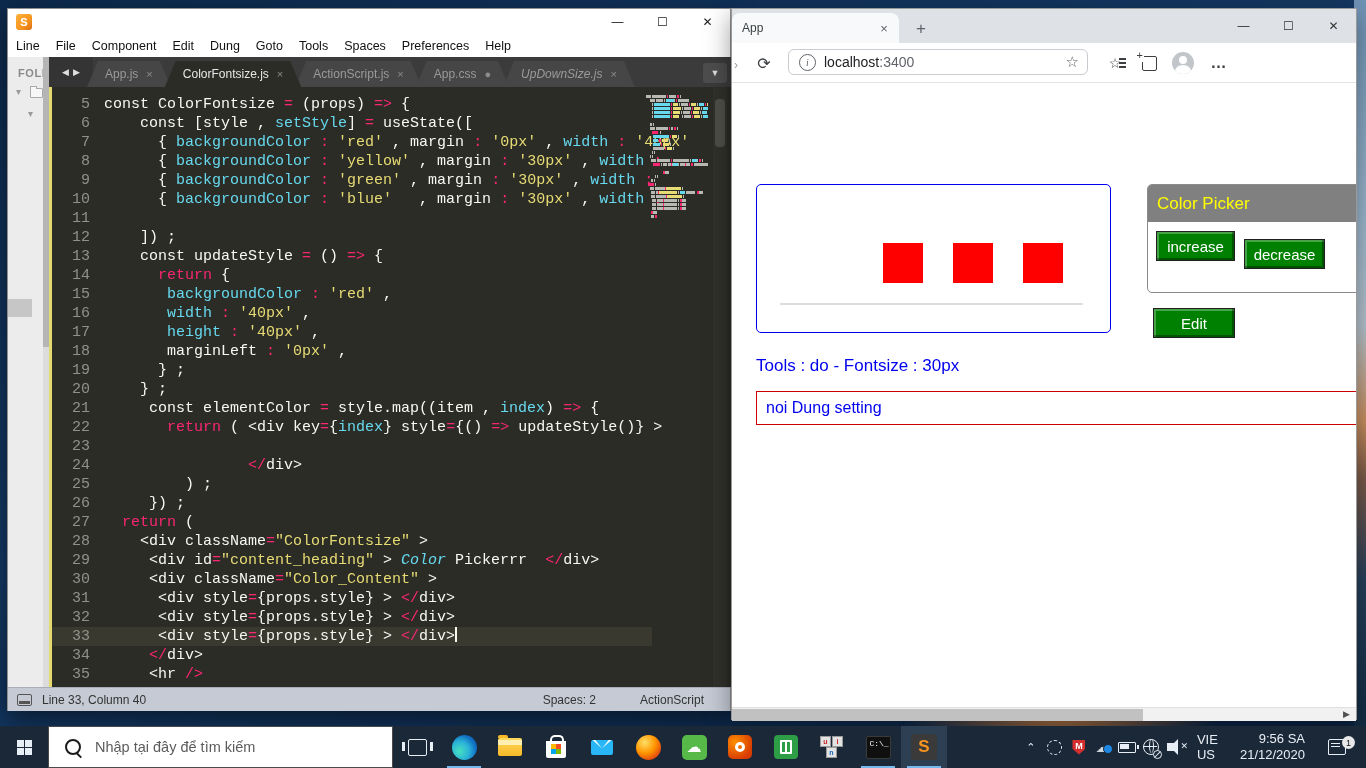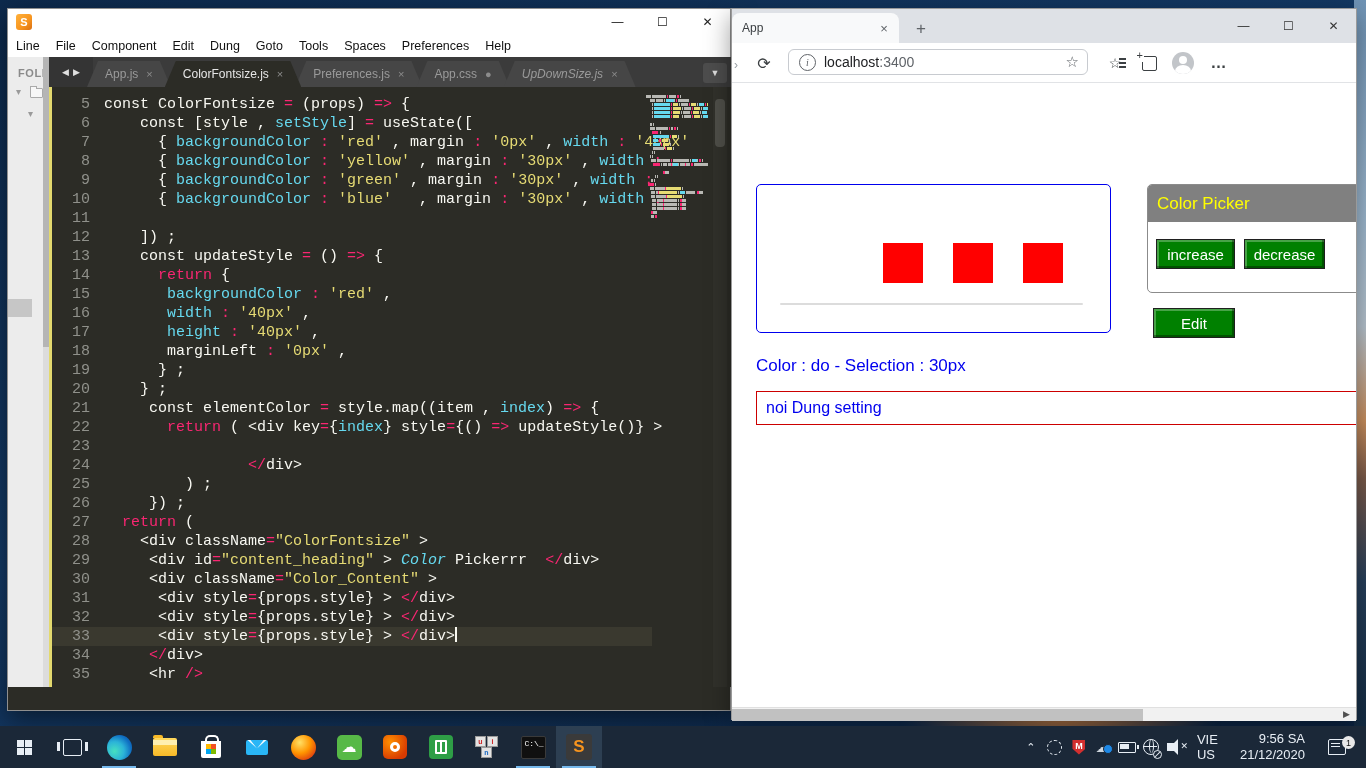--- a/index.html
+++ b/index.html
@@ -119,21 +119,21 @@
   .pk-blue-head{height:37px;color:#fff;font-size:17px;display:flex;align-items:center;padding-left:12px;}
   .pk-squares{position:absolute;left:126px;top:58px;display:flex;gap:30px;}
   .pk-square{width:40px;height:40px;}
   .pk-hr{position:absolute;left:23px;top:118px;width:303px;height:2px;background:#dcdcdc;border-radius:1px;}
 
   .pk-gray{position:absolute;left:415px;top:101px;width:250px;height:107px;border:1px solid #8b8b8b;
       border-radius:5px;overflow:hidden;}
   .pk-gray-head{height:37px;font-size:17px;display:flex;align-items:center;padding-left:9px;}
   .btn{position:absolute;color:#fff;font-size:15px;display:flex;align-items:center;justify-content:center;
       border:1px solid #1f1f1f;box-shadow:inset -2px -2px 0 rgba(0,0,0,.35),inset 2px 2px 0 rgba(255,255,255,.28);}
-  .btn-increase{left:424px;top:156px;width:77px;height:28px;}
+  .btn-increase{left:424px;top:148px;width:77px;height:28px;}
   .btn-decrease{left:512px;top:156px;width:79px;height:28px;}
   .btn-reset{left:421px;top:225px;width:80px;height:28px;}
   .pk-status{position:absolute;left:24px;top:273px;font-size:17px;}
   .pk-msgbox{position:absolute;left:24px;top:308px;width:640px;height:32px;border:1px solid #cc0000;
       display:flex;align-items:center;}
   .pk-msg{margin-left:9px;font-size:16px;}
 
   .br-hscroll{left:0;top:698px;width:100%;height:14px;background:#f1f1f1;border-top:1px solid #e0e0e0;box-sizing:border-box;}
   .br-hthumb{position:absolute;left:0;top:1px;width:411px;height:12px;background:#c1c1c1;}
   .br-harrow{position:absolute;right:6px;top:0;font-size:9px;color:#505050;line-height:13px;}
@@ -262,21 +262,21 @@
     <span id="st-tabs" style="display:flex;align-items:flex-end;">
         <div class="st-tab">
           <span class="st-tab-label">App.js</span>
           <span class="st-tab-mark">×</span>
         </div>
         <div class="st-tab active">
           <span class="st-tab-label">ColorFontsize.js</span>
           <span class="st-tab-mark">×</span>
         </div>
         <div class="st-tab">
-          <span class="st-tab-label">Preferences.js</span>
+          <span class="st-tab-label">ActionScript.js</span>
           <span class="st-tab-mark">×</span>
         </div>
         <div class="st-tab">
           <span class="st-tab-label">App.css</span>
           <span class="st-tab-mark">●</span>
         </div>
         <div class="st-tab preview">
           <span class="st-tab-label">UpDownSize.js</span>
           <span class="st-tab-mark">×</span>
         </div>
@@ -318,20 +318,26 @@
         <div class="mcl"><span style="width: 6.24px; background: transparent;"></span><span style="width: 4.16px; background: rgb(185, 185, 180);"></span><span style="width: 1.04px; background: transparent;"></span><span style="width: 5.2px; background: rgb(185, 185, 180);"></span><span style="width: 1.04px; background: rgb(249, 38, 114);"></span><span style="width: 13.52px; background: rgb(185, 185, 180);"></span><span style="width: 1.04px; background: transparent;"></span><span style="width: 1.04px; background: rgb(185, 185, 180);"></span><span style="width: 1.04px; background: transparent;"></span><span style="width: 2.08px; background: rgb(249, 38, 114);"></span><span style="width: 4.16px; background: rgb(185, 185, 180);"></span></div>
         <div class="mcl"><span style="width: 6.24px; background: transparent;"></span><span style="width: 4.16px; background: rgb(185, 185, 180);"></span><span style="width: 1.04px; background: transparent;"></span><span style="width: 5.2px; background: rgb(185, 185, 180);"></span><span style="width: 1.04px; background: rgb(249, 38, 114);"></span><span style="width: 13.52px; background: rgb(185, 185, 180);"></span><span style="width: 1.04px; background: transparent;"></span><span style="width: 1.04px; background: rgb(185, 185, 180);"></span><span style="width: 1.04px; background: transparent;"></span><span style="width: 2.08px; background: rgb(249, 38, 114);"></span><span style="width: 4.16px; background: rgb(185, 185, 180);"></span></div>
         <div class="mcl"><span style="width: 5.2px; background: transparent;"></span><span style="width: 2.08px; background: rgb(249, 38, 114);"></span><span style="width: 4.16px; background: rgb(185, 185, 180);"></span></div>
         <div class="mcl"><span style="width: 5.2px; background: transparent;"></span><span style="width: 3.12px; background: rgb(185, 185, 180);"></span><span style="width: 1.04px; background: transparent;"></span><span style="width: 2.08px; background: rgb(249, 38, 114);"></span></div>
       </div>
     <div class="st-vscroll abs">
         <div class="st-vthumb"></div>
       </div>
   </div>
 
+  <div class="st-status abs">
+    <div class="st-status-icon"></div>
+    <div>Line 33, Column 40</div>
+    <div class="st-status-spaces">Spaces: 2</div>
+    <div class="st-status-syntax">ActionScript</div>
+  </div>
 </div>
 
 <div id="br" class="abs">
   <div class="br-tabstrip abs">
     <div class="br-tab">
       <span class="br-tab-title">App</span>
       <span class="br-tab-close">×</span>
     </div>
     <div class="br-newtab">+</div>
     <div class="br-ctrls">
@@ -370,41 +376,45 @@
       <div class="pk-hr"></div>
     </div>
 
     <div class="pk-gray">
       <div class="pk-gray-head" style="background: rgb(128, 128, 128); color: rgb(255, 255, 0);">Color Picker</div>
     </div>
     <div class="btn btn-increase" style="background: rgb(0, 128, 0);">increase</div>
     <div class="btn btn-decrease" style="background: rgb(0, 128, 0);">decrease</div>
     <div class="btn btn-reset" style="background: rgb(0, 128, 0);">Edit</div>
 
-    <div class="pk-status" style="color: rgb(0, 0, 238);">Color : do - Selection : 30px</div>
+    <div class="pk-status" style="color: rgb(0, 0, 238);">Tools : do - Fontsize : 30px</div>
     <div class="pk-msgbox" style="border-color: rgb(204, 0, 0);">
       <span class="pk-msg" style="color: rgb(0, 0, 238);">noi Dung setting</span>
     </div>
   </div>
 
   <div class="br-hscroll abs">
     <div class="br-hthumb"></div>
     <div class="br-harrow">▶</div>
   </div>
 </div>
 
 <div id="tb" class="abs">
   <div class="tb-start">
     <div class="tb-winlogo">
         <i></i>
         <i></i>
         <i></i>
         <i></i>
       </div>
   </div>
+  <div class="tb-search">
+    <span class="tb-search-glyph"></span>
+    <span class="tb-search-text">Nhập tại đây để tìm kiếm</span>
+  </div>
   <div class="tb-taskview">
     <div class="tb-tv-icon"></div>
   </div>
   <div class="tb-apps" id="tb-apps">
       <div class="tb-slot running">
         <div class="appicon icon-edge"></div>
       </div>
       <div class="tb-slot">
         <div class="appicon icon-explorer"></div>
       </div>

